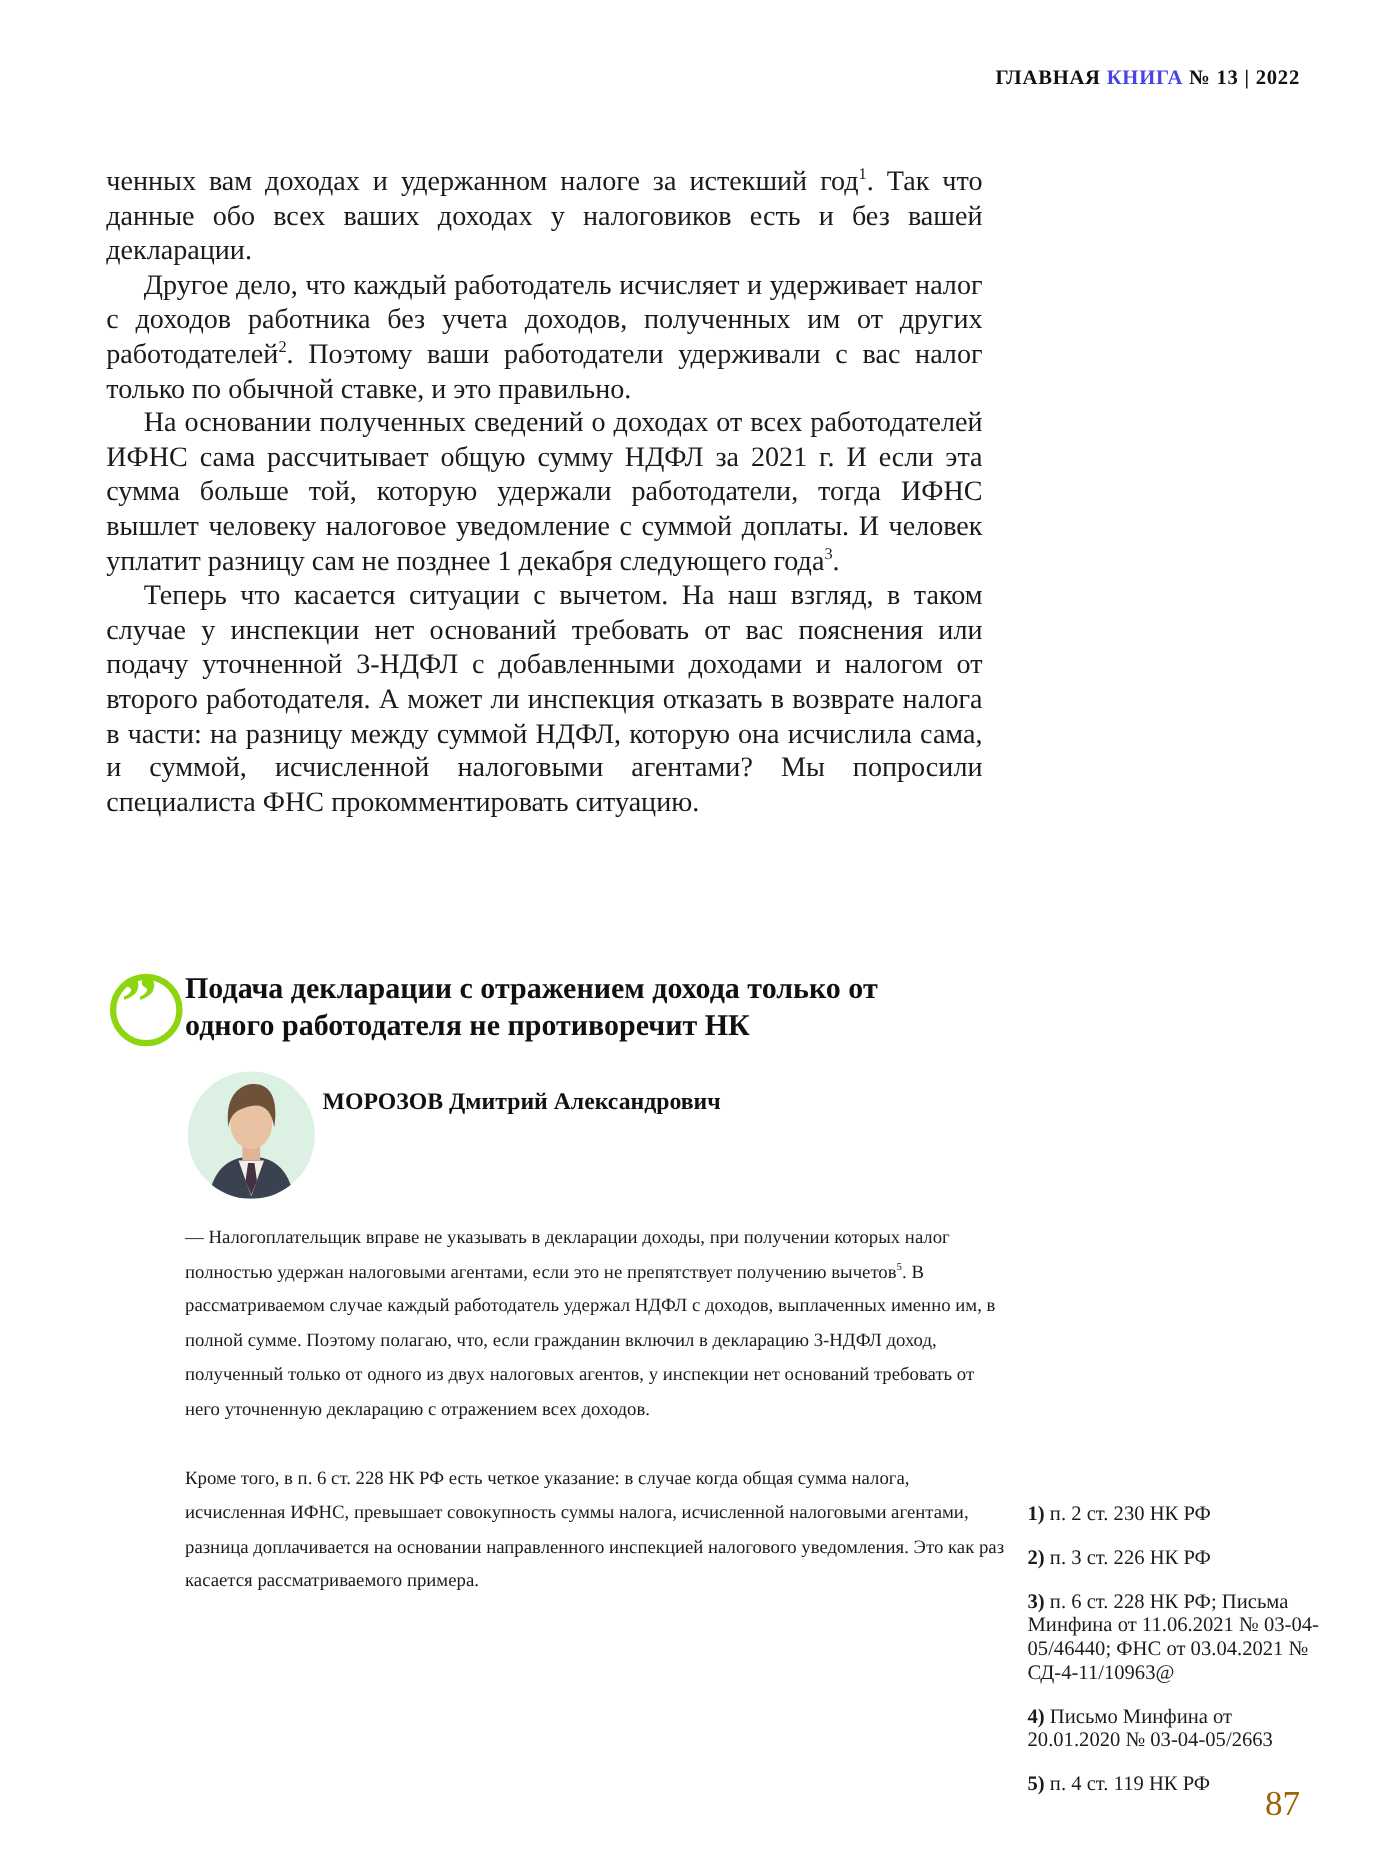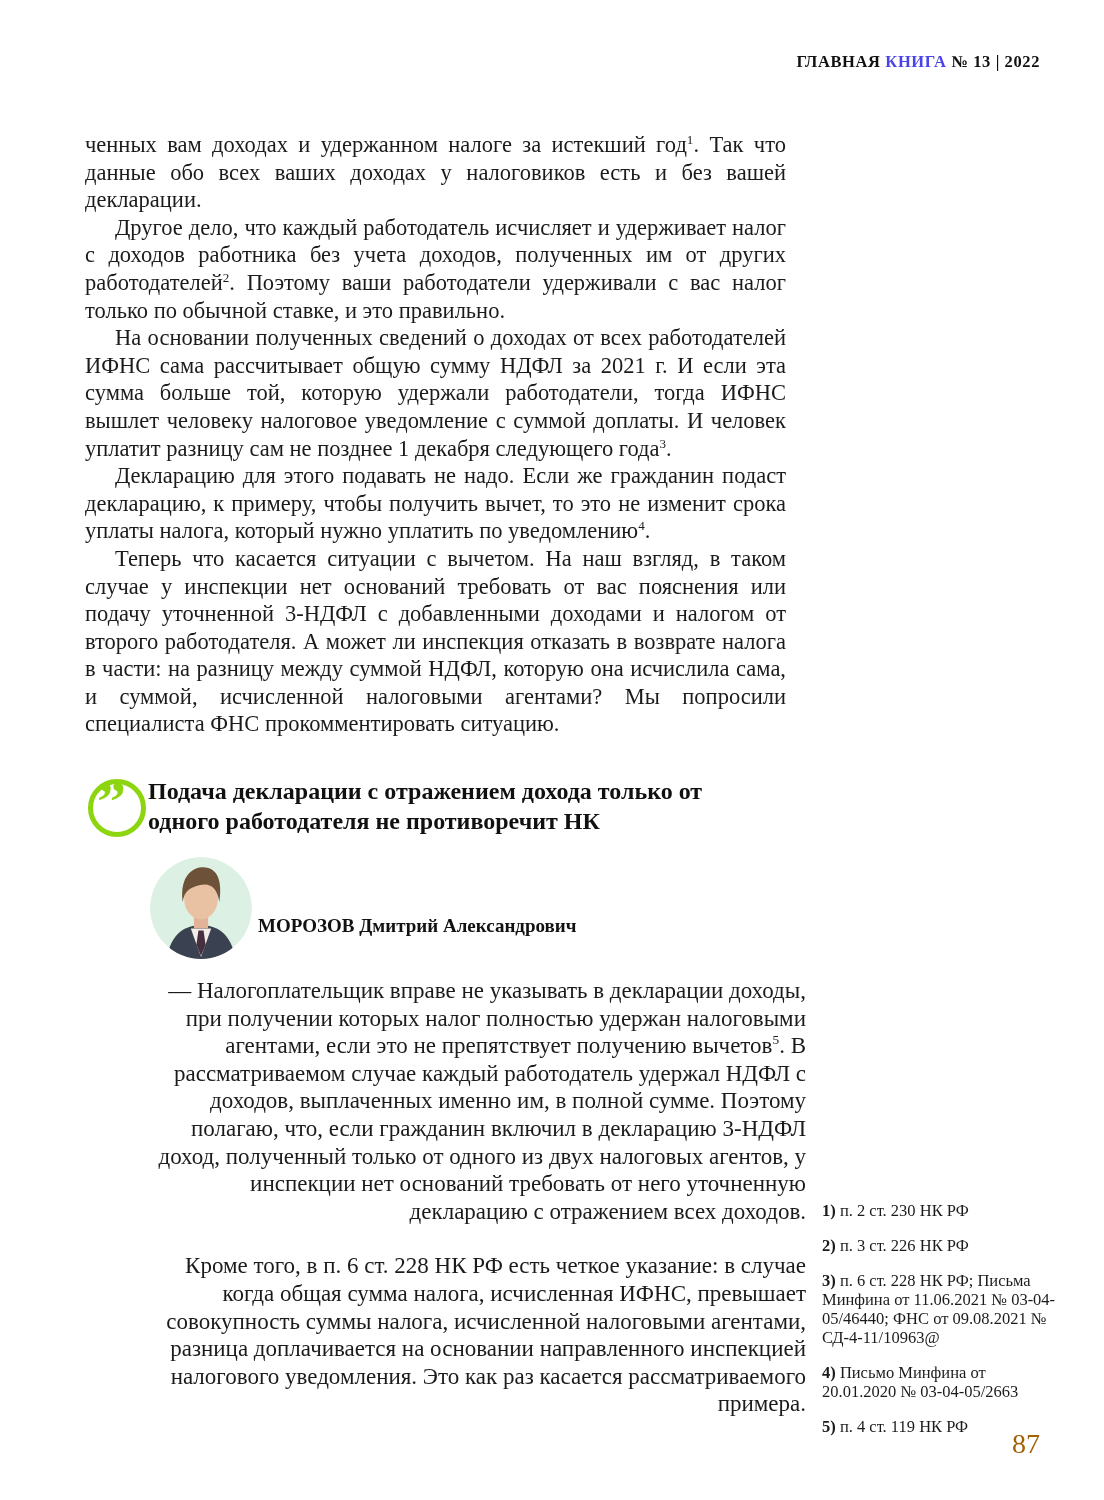--- a/index.html
+++ b/index.html
@@ -59,33 +59,33 @@
     font-size:24px; line-height:30px; font-weight:bold; color:#101010;
   }
 
   
   .expert-photo {
     position:absolute; left:150px; top:857px;
     width:102px; height:102px; border-radius:50%;
     overflow:hidden;
   }
   .expert-info {
-    position:absolute; left:258px; top:871px; width:520px;margin-top:44px;
+    position:absolute; left:258px; top:871px; width:520px;
   }
   .expert-name { font-size:19px; font-weight:bold; margin:0 0 5px 0; color:#111; }
   .expert-title { font-size:18px; line-height:24px; margin:0; color:#1b1b1b; }
 
   
   .quote-body {
     position:absolute; left:148px; top:977px; width:658px;
   }
   .quote-body p {
     margin:0 0 27px 0;
-    font-size:23px; line-height:27.6px;
-    text-align:right;
+    font-size:15px; line-height:27.6px;
+    text-align:left;
   }
 
   
   .footnotes {
     position:absolute; left:822px; top:1185px; width:240px;
     font-size:16.5px; line-height:19px;
   }
   .footnote { margin:16px 0 6px 0; }
   .footnote .fn-num { font-weight:bold; }
 
@@ -103,21 +103,20 @@
   <div class="mag-header">
     <span>ГЛАВНАЯ</span>
     <span class="brand-blue">КНИГА</span>
     <span>№ 13 | 2022</span>
   </div>
 
   <div class="main-col">
     <p>ченных вам доходах и удержанном налоге за истекший год<sup>1</sup>. Так что данные обо всех ваших доходах у налоговиков есть и без вашей декларации.</p>
     <p class="indent">Другое дело, что каждый работодатель исчисляет и удерживает налог с доходов работника без учета доходов, полученных им от других работодателей<sup>2</sup>. Поэтому ваши работодатели удерживали с вас налог только по обычной ставке, и это правильно.</p>
     <p class="indent">На основании полученных сведений о доходах от всех работодателей ИФНС сама рассчитывает общую сумму НДФЛ за 2021 г. И если эта сумма больше той, которую удержали работодатели, тогда ИФНС вышлет человеку налоговое уведомление с суммой доплаты. И человек уплатит разницу сам не позднее 1 декабря следующего года<sup>3</sup>.</p>
-    <p class="indent">Декларацию для этого подавать не надо. Если же гражданин подаст декларацию, к примеру, чтобы получить вычет, то это не изменит срока уплаты налога, который нужно уплатить по уведомлению<sup>4</sup>.</p>
     <p class="indent">Теперь что касается ситуации с вычетом. На наш взгляд, в таком случае у инспекции нет оснований требовать от вас пояснения или подачу уточненной 3-НДФЛ с добавленными доходами и налогом от второго работодателя. А может ли инспекция отказать в возврате налога в части: на разницу между суммой НДФЛ, которую она исчислила сама, и суммой, исчисленной налоговыми агентами? Мы попросили специалиста ФНС прокомментировать ситуацию.</p>
   </div>
 
   <div class="quote-icon">
     <span class="glyph">”</span>
   </div>
   <div class="quote-heading">Подача декларации с отражением дохода только от одного работодателя не противоречит НК</div>
 
   <div class="expert-photo">
     <svg width="102" height="102" viewBox="0 0 100 100">
@@ -135,20 +134,20 @@
   </div>
 
   <div class="quote-body">
     <p>—  Налогоплательщик вправе не указывать в декларации доходы, при получении которых налог полностью удержан налоговыми агентами, если это не препятствует получению вычетов<sup>5</sup>. В рассматриваемом случае каждый работодатель удержал НДФЛ с доходов, выплаченных именно им, в полной сумме. Поэтому полагаю, что, если гражданин включил в декларацию 3-НДФЛ доход, полученный только от одного из двух налоговых агентов, у инспекции нет оснований требовать от него уточненную декларацию с отражением всех доходов.</p>
     <p>Кроме того, в п. 6 ст. 228 НК РФ есть четкое указание: в случае когда общая сумма налога, исчисленная ИФНС, превышает совокупность суммы налога, исчисленной налоговыми агентами, разница доплачивается на основании направленного инспекцией налогового уведомления. Это как раз касается рассматриваемого примера.</p>
   </div>
 
   <div class="footnotes">
     <p class="footnote"><span class="fn-num">1)</span> <span>п. 2 ст. 230 НК РФ</span></p>
     <p class="footnote"><span class="fn-num">2)</span> <span>п. 3 ст. 226 НК РФ</span></p>
-    <p class="footnote"><span class="fn-num">3)</span> <span>п. 6 ст. 228 НК РФ; Письма Минфина от 11.06.2021 № 03-04-05/46440; ФНС от 09.08.2021 № СД-4-11/10963@</span></p>
+    <p class="footnote"><span class="fn-num">3)</span> <span>п. 6 ст. 228 НК РФ; Письма Минфина от 11.06.2021 № 03-04-05/46440; ФНС от 03.04.2021 № СД-4-11/10963@</span></p>
     <p class="footnote"><span class="fn-num">4)</span> <span>Письмо Минфина от 20.01.2020 № 03-04-05/2663</span></p>
     <p class="footnote"><span class="fn-num">5)</span> <span>п. 4 ст. 119 НК РФ</span></p>
   </div>
 
   <div class="page-number">87</div>
 
 </div>
 
 </body></html>

